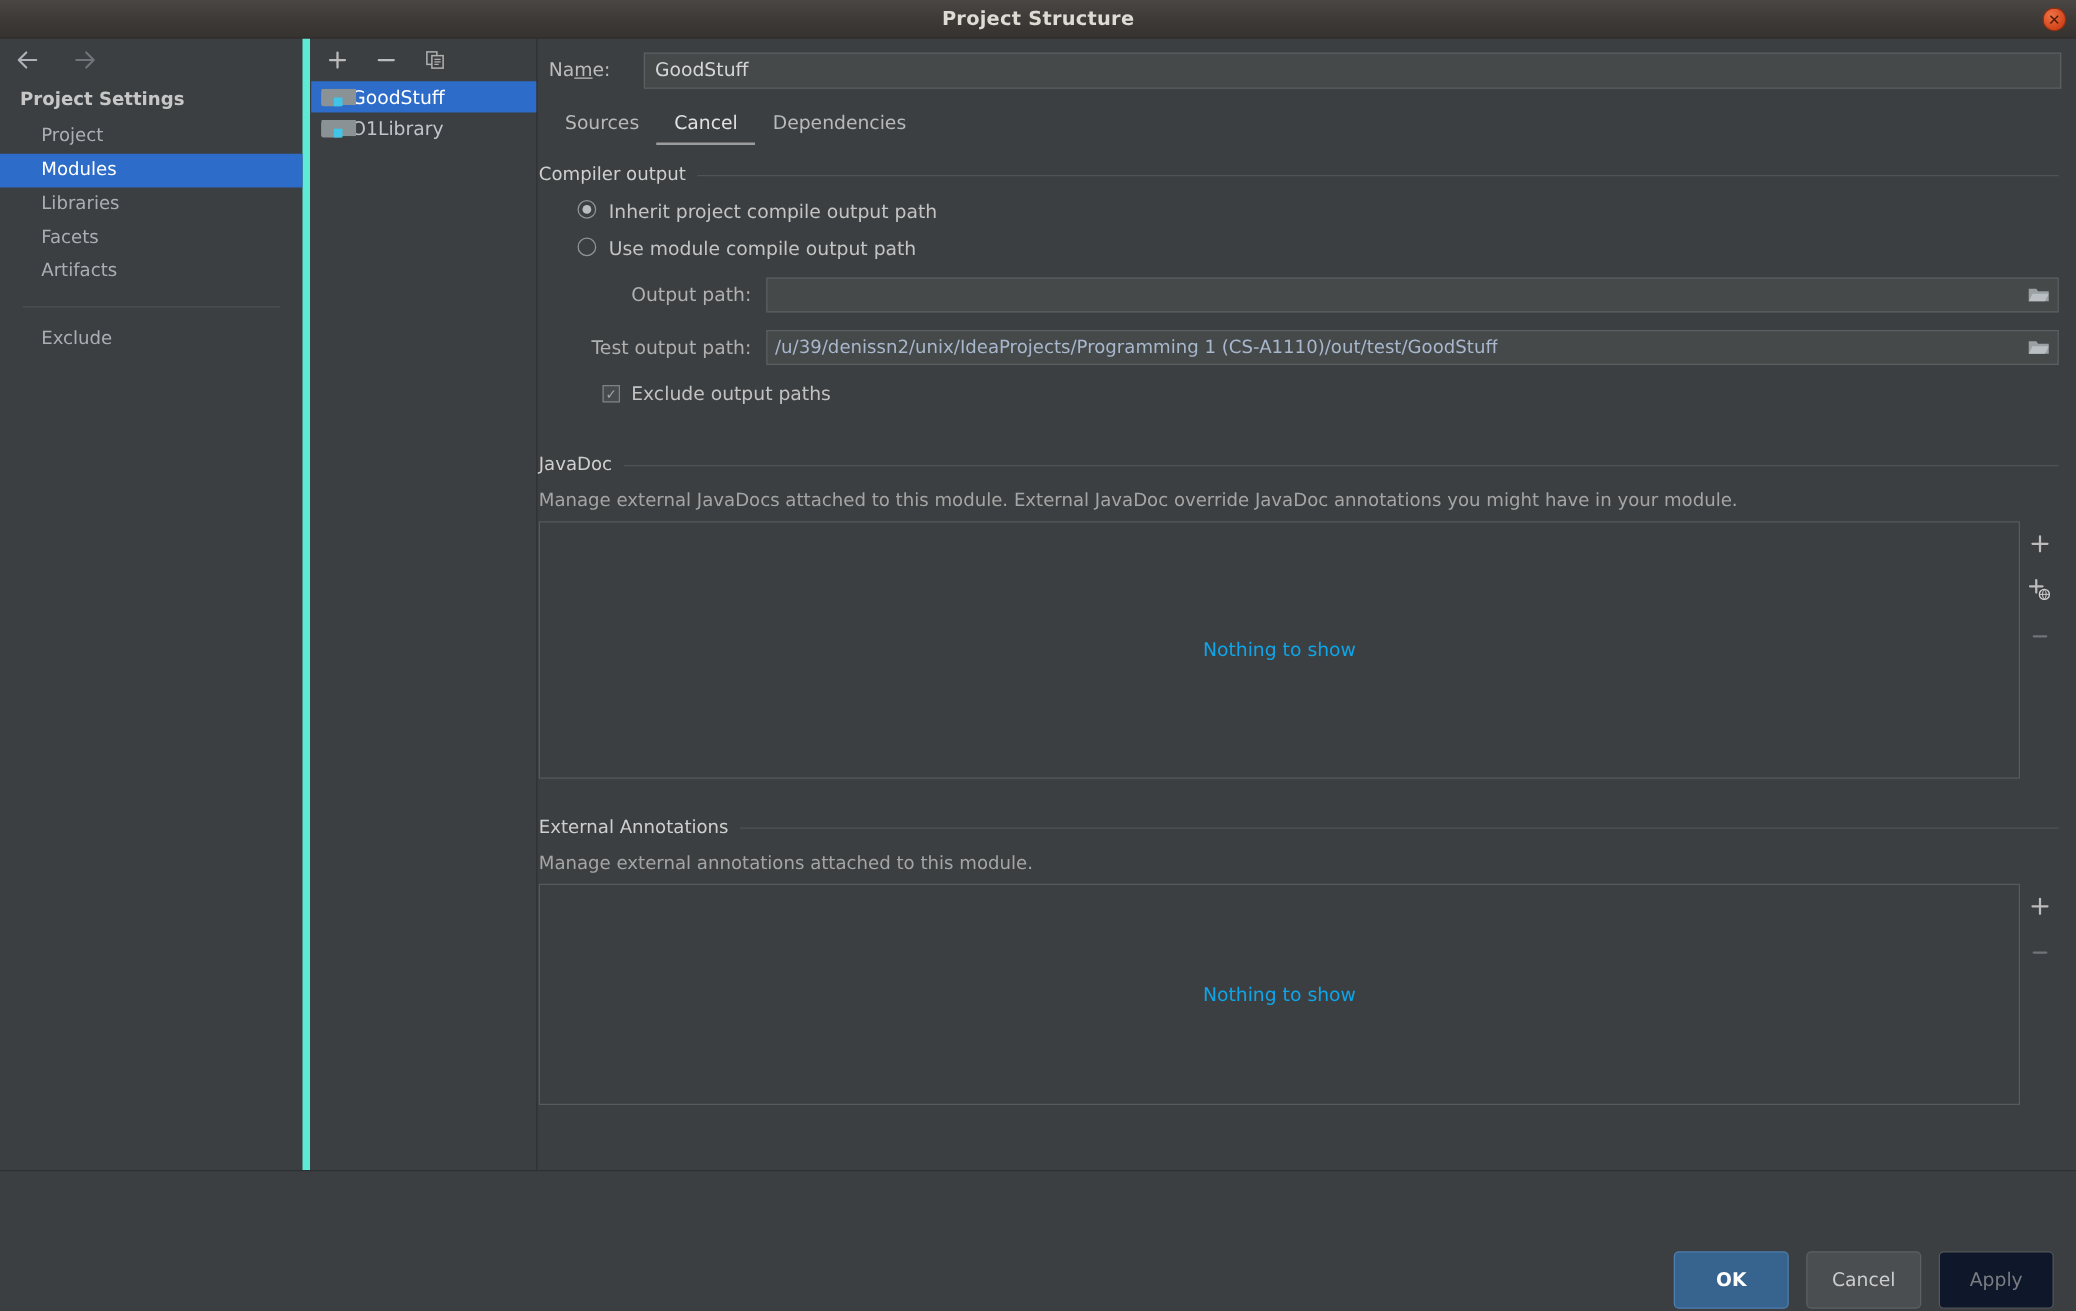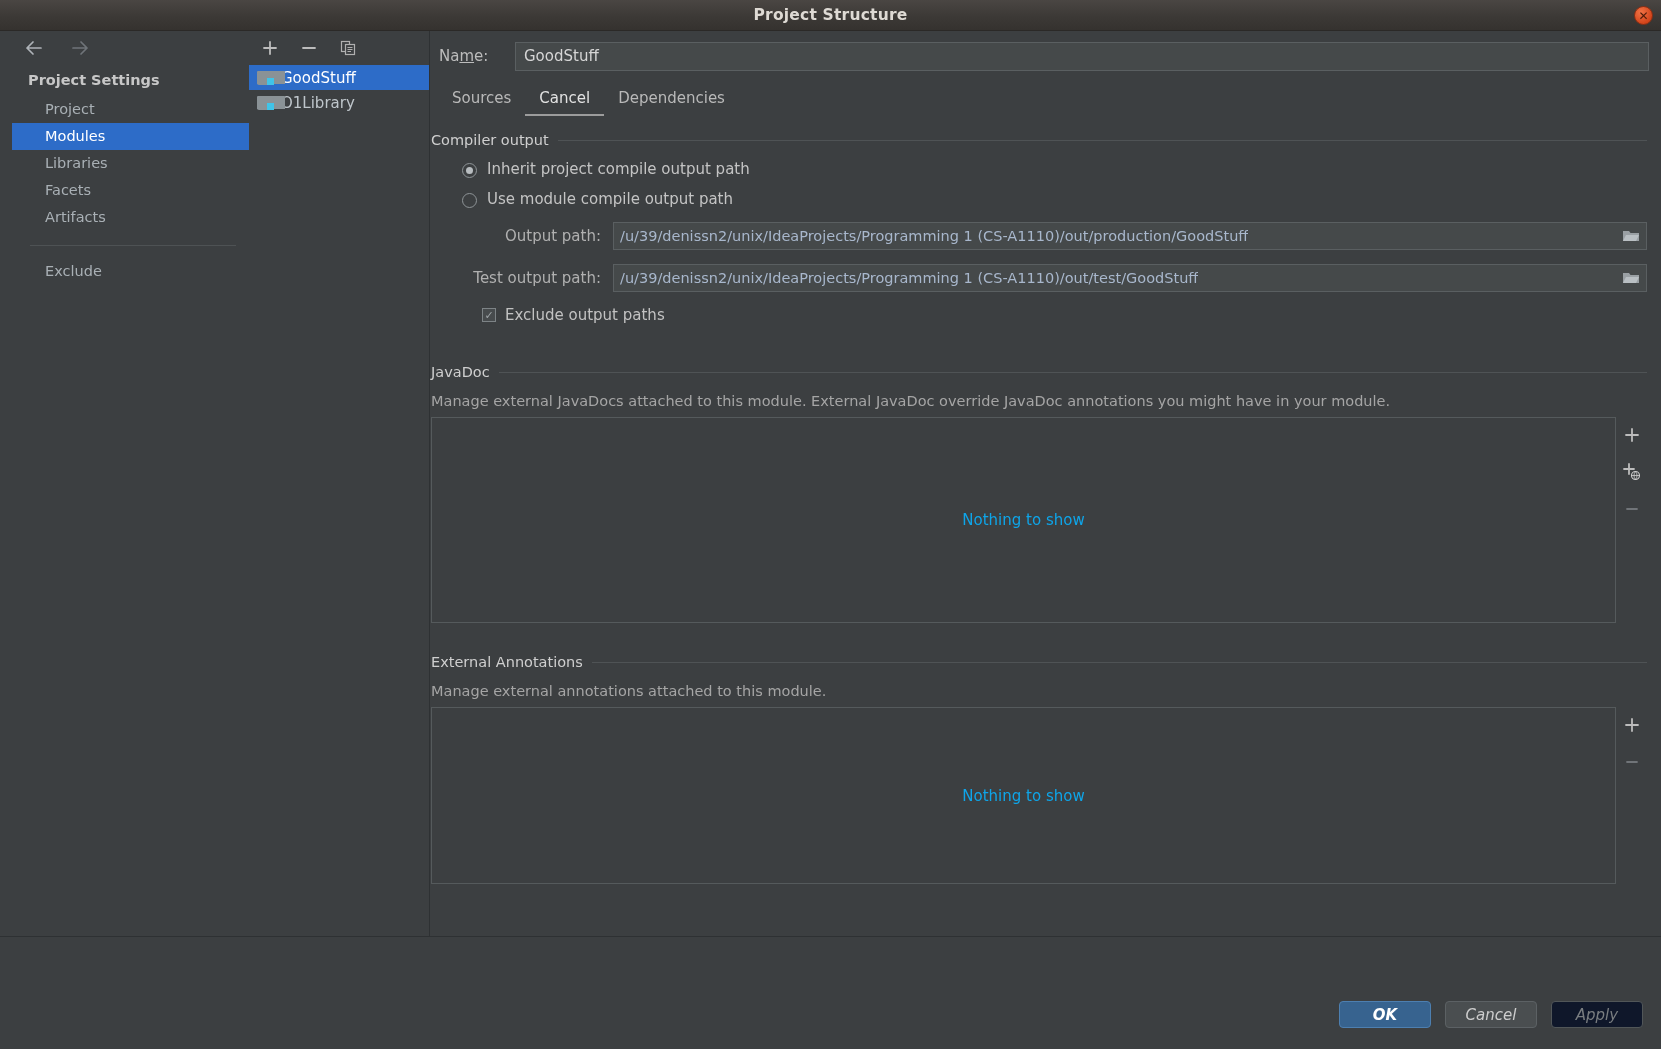--- a/index.html
+++ b/index.html
@@ -27,21 +27,21 @@
     width: 19px; height: 19px; border-radius: 50%;
     background: radial-gradient(circle at 35% 30%, #f07245, #d3451b 70%, #b33a16);
     border: 1px solid #8e2f13;
     display: flex; align-items: center; justify-content: center;
     color: #4a1a08; font-size: 12px; line-height: 1;
     font-family: "DejaVu Sans", sans-serif;
   }
 
   
   .sidebar {
-    position: absolute; left: 12px; top: 31px; width: 248px; height: 905px;
+    position: absolute; left: 0; top: 31px; width: 248px; height: 905px;
     background: #3c3f41;
     border-right: 6px solid #5eead4;
   }
   .nav-arrows { display: flex; align-items: center; height: 34px; padding-left: 9px; gap: 20px; }
   .nav-arrow { width: 26px; height: 26px; display: flex; align-items: center; justify-content: center; }
   .nav-arrow svg { display: block; }
 
   .sidebar-group-title {
     font-size: 14.5px; font-weight: bold; color: #c7c7c7;
     padding: 3px 0 3px 16px; line-height: 25px;
@@ -97,21 +97,21 @@
     font-size: 15px; color: #b9b9b9; padding: 4px 14px 7px 14px;
     border-bottom: 2px solid transparent;
   }
   .tab.active { color: #e2e2e2; border-bottom: 2px solid #9c9c9c; }
 
   .section { margin: 16px 14px 0 0; padding-left: 0; }
   .section-head { display: flex; align-items: center; gap: 9px; padding-left: 0; }
   .section-title { font-size: 14.5px; color: #cfcfcf; white-space: nowrap; }
   .section-line { flex: 1; height: 1px; background: #4f5355; }
 
-  .radio-row { display: flex; align-items: flex-end; gap: 10px; margin-top: 12px; padding-left: 31px; }
+  .radio-row { display: flex; align-items: flex-start; gap: 10px; margin-top: 12px; padding-left: 31px; }
   .radio {
     width: 15px; height: 15px; border-radius: 50%;
     border: 1px solid #8e9497; background: #3c3f41;
     display: flex; align-items: center; justify-content: center; flex: 0 0 15px;
   }
   .radio .dot { width: 7px; height: 7px; border-radius: 50%; background: #b8bdc0; }
   .radio-label { font-size: 15px; color: #c4c4c4; }
 
   .path-row { display: flex; align-items: center; margin-top: 14px; }
   .path-label { font-size: 15px; color: #b0b0b0; width: 182px; text-align: right; padding-right: 12px; flex: 0 0 182px; }
@@ -146,25 +146,24 @@
   .list-tool { width: 25px; height: 25px; display: flex; align-items: center; justify-content: center; color: #b6b6b6; }
   .list-tool.disabled { color: #6e7275; }
 
   
   .footer {
     position: absolute; left: 0; top: 936px; width: 1661px; height: 113px;
     background: #3c3f41; border-top: 1px solid #2e3133;
   }
   .footer-buttons { position: absolute; right: 18px; top: 1001px; display: flex; gap: 14px; }
   .btn {
-    min-width: 92px; height: 27px; border-radius: 4px;
+    min-width: 92px; height: 46px; border-radius: 4px;
     display: flex; align-items: center; justify-content: center;
     font-size: 15px; border: 1px solid #5c6164; background: #4a4e50; color: #cdcdcd;
     padding: 0 16px;
-    font-style: italic;
   }
   .btn.primary { background: #37638f; border-color: #4d7fb0; color: #ffffff; font-weight: bold; }
   .btn.disabled { color: #797d80; background: #0f172a; border-color: #515658; }
 </style>
 </head>
 <body>
 
 <div class="titlebar">
   <div class="titlebar-title">Project Structure</div>
   <div class="close-btn">✕</div>
@@ -266,21 +265,20 @@
       <span class="radio-label">Inherit project compile output path</span>
     </div>
     <div class="radio-row">
       <span class="radio"></span>
       <span class="radio-label">Use module compile output path</span>
     </div>
 
     <div class="path-row">
       <div class="path-label">Output path:</div>
       <div class="path-field">
-        <span class="path-value">/u/39/denissn2/unix/IdeaProjects/Programming 1 (CS-A1110)/out/production/GoodStuff</span>
         <span class="browse-ico">
           <svg width="18" height="16" viewBox="0 0 18 16">
               <path d="M1 3 h6 l1.5 2 H17 v8 H1 Z" fill="#9aa0a4"></path>
               <path d="M1 13 l3-6 h13 l-3 6 Z" fill="#b9bfc3"></path>
             </svg>
         </span>
       </div>
     </div>
 
     <div class="path-row">

